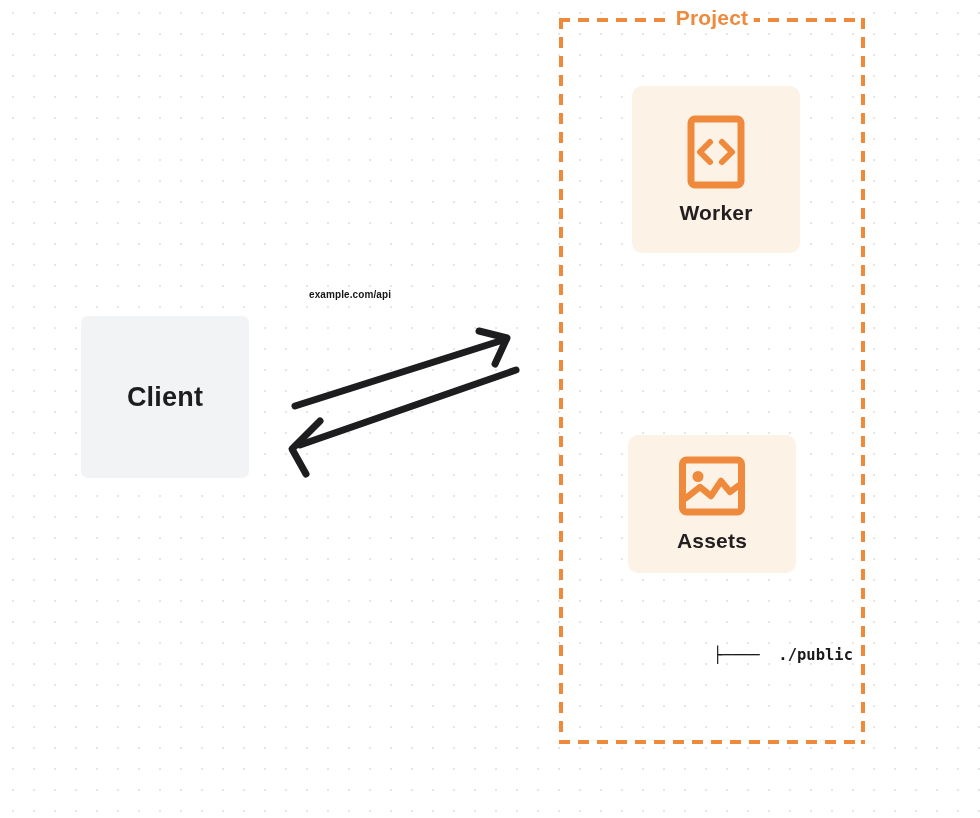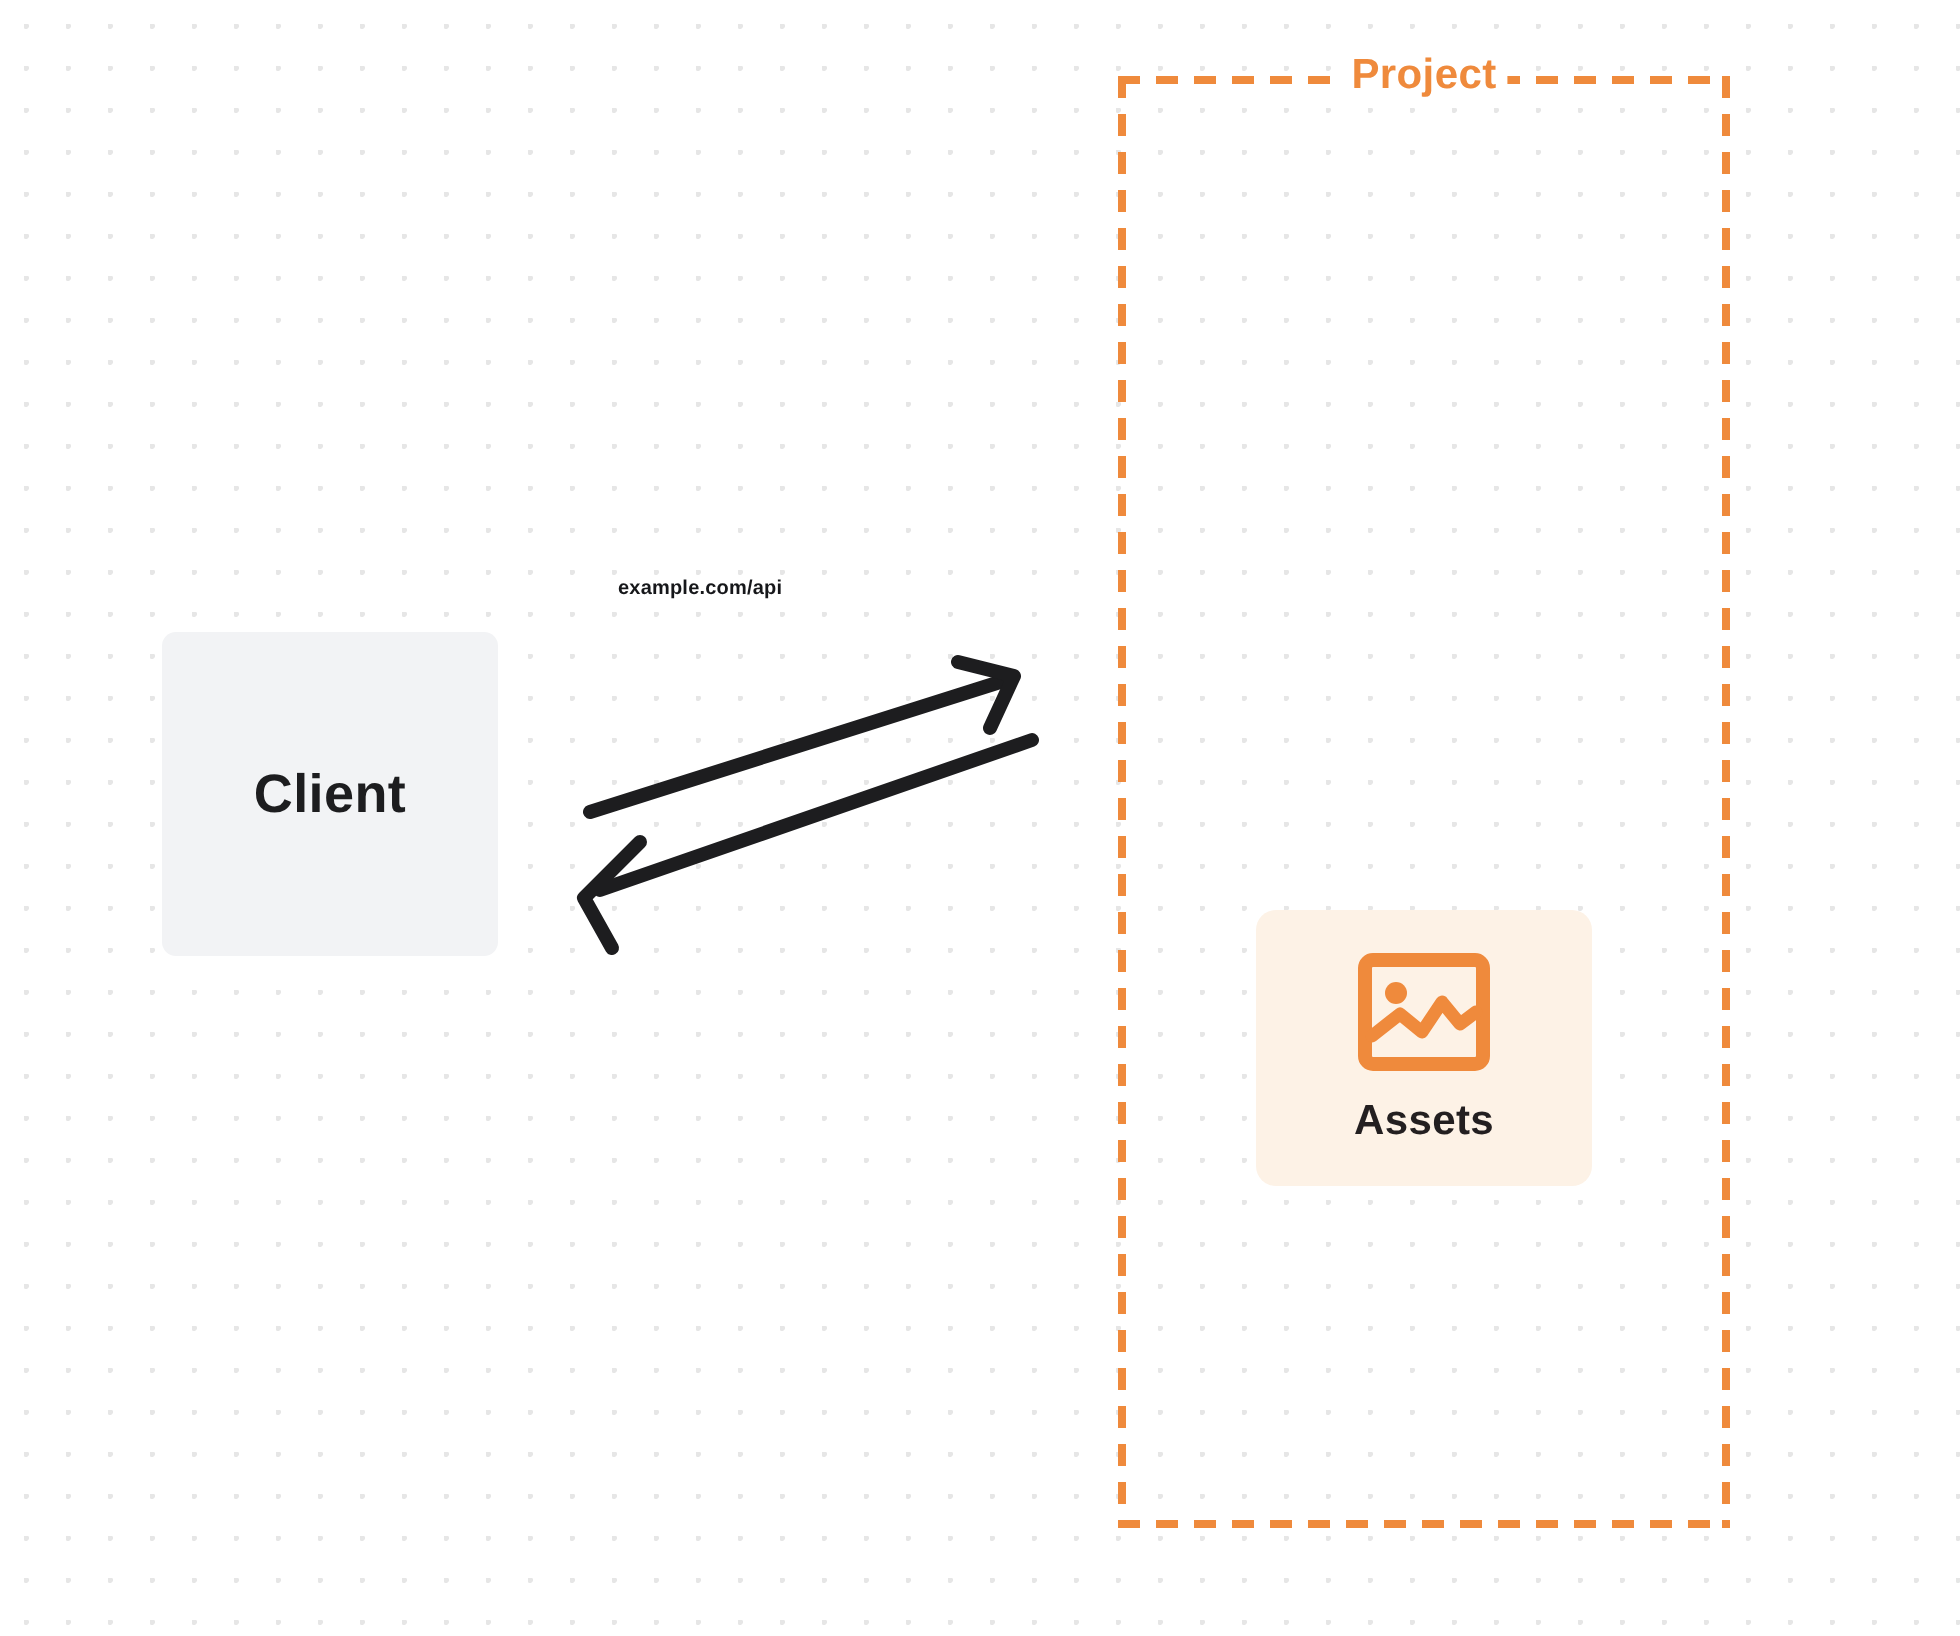--- a/index.html
+++ b/index.html
@@ -62,21 +62,21 @@
     font-weight: bold;
     color: #16171a;
     letter-spacing: 0.1px;
     white-space: nowrap;
   }
 
   
   #project-container {
     position: absolute;
     left: 559px;
-    top: 38px;
+    top: 18px;
     width: 306px;
     height: 726px;
     box-sizing: border-box;
     text-align: right;
   }
   #project-container .dash-edge {
     position: absolute;
     background-repeat: repeat-x;
   }
   .dash-h {
@@ -184,28 +184,37 @@
   <div id="request-label">example.com/api</div>
 
   <div id="project-container">
     <div class="dash-edge dash-h" id="dash-top"></div>
     <div class="dash-edge dash-h" id="dash-bottom"></div>
     <div class="dash-edge dash-v" id="dash-left"></div>
     <div class="dash-edge dash-v" id="dash-right"></div>
 
     <div id="project-title">Project</div>
 
+    <div class="resource-card" id="worker-card">
+      <svg class="card-icon" width="58" height="74" viewBox="0 0 58 74" xmlns="http://www.w3.org/2000/svg">
+        <rect x="4" y="4" width="50" height="66" rx="4" ry="4" fill="none" stroke="#ef8a3c" stroke-width="7"></rect>
+        <polyline points="23,27 13,37 23,47" fill="none" stroke="#ef8a3c" stroke-width="6" stroke-linecap="round" stroke-linejoin="round"></polyline>
+        <polyline points="35,27 45,37 35,47" fill="none" stroke="#ef8a3c" stroke-width="6" stroke-linecap="round" stroke-linejoin="round"></polyline>
+      </svg>
+      <span class="card-label">Worker</span>
+    </div>
 
     <div class="resource-card" id="assets-card">
       <svg class="card-icon" width="68" height="62" viewBox="0 0 68 62" xmlns="http://www.w3.org/2000/svg">
         <rect x="4.5" y="5" width="59" height="52" rx="4" ry="4" fill="none" stroke="#ef8a3c" stroke-width="7"></rect>
         <circle cx="20" cy="21.5" r="5.5" fill="#ef8a3c"></circle>
         <polyline points="8,43 22,32 33,41 43,26 52,37 60,31" fill="none" stroke="#ef8a3c" stroke-width="6.5" stroke-linecap="round" stroke-linejoin="round"></polyline>
       </svg>
       <span class="card-label">Assets</span>
     </div>
 
     <div id="assets-tree">
+      <span class="tree-row">├────  ./public</span>
       
     </div>
   </div>
 
 </div>
 
 </body></html>

